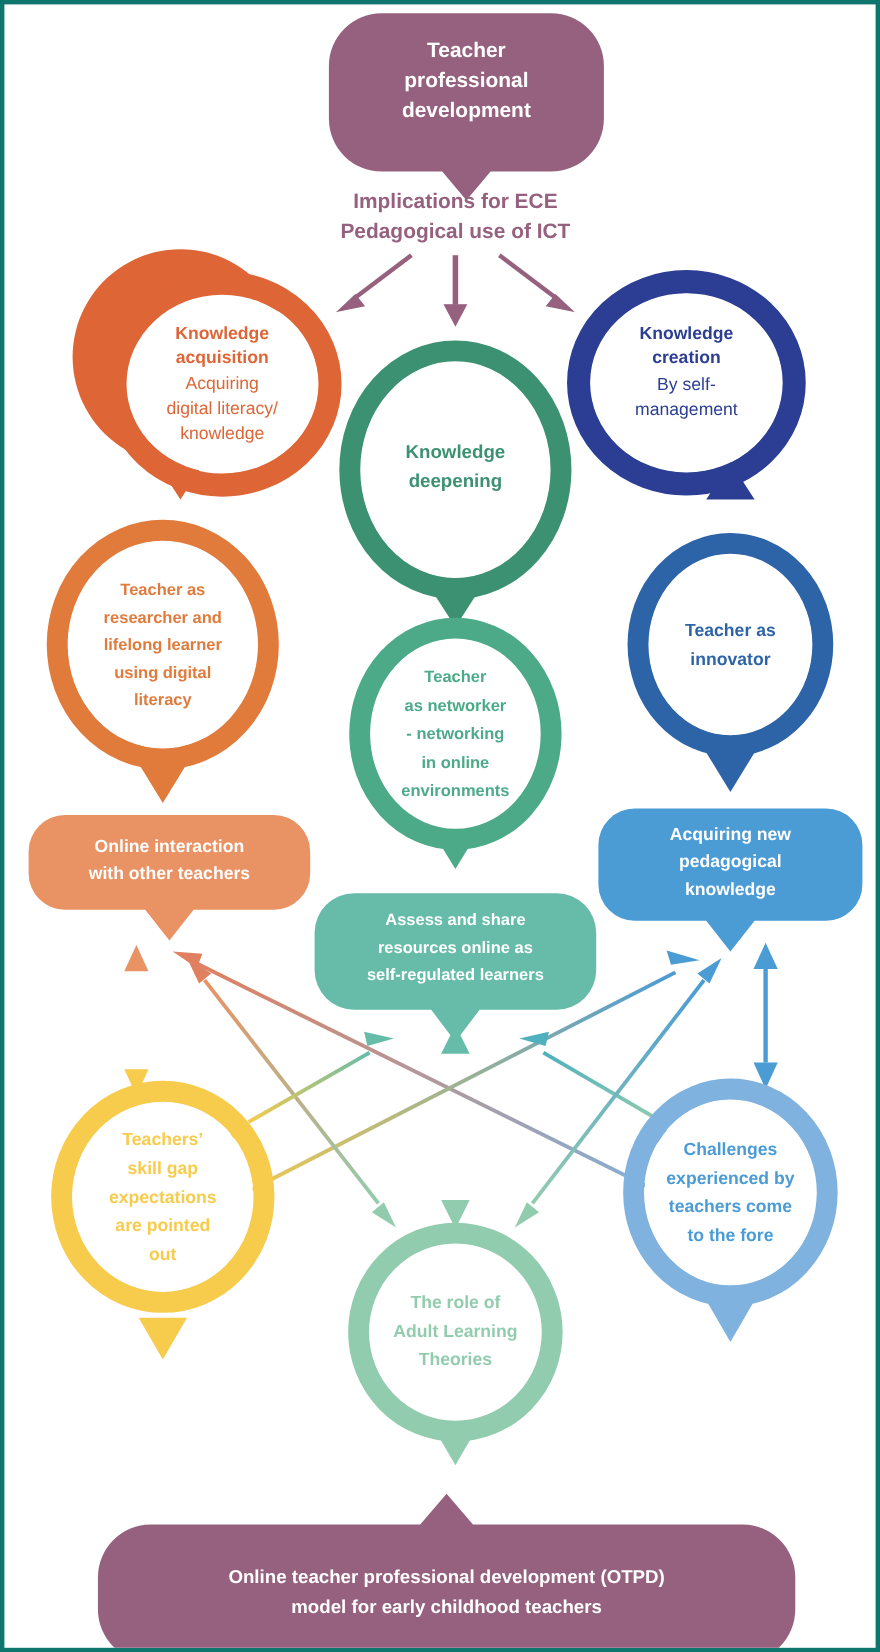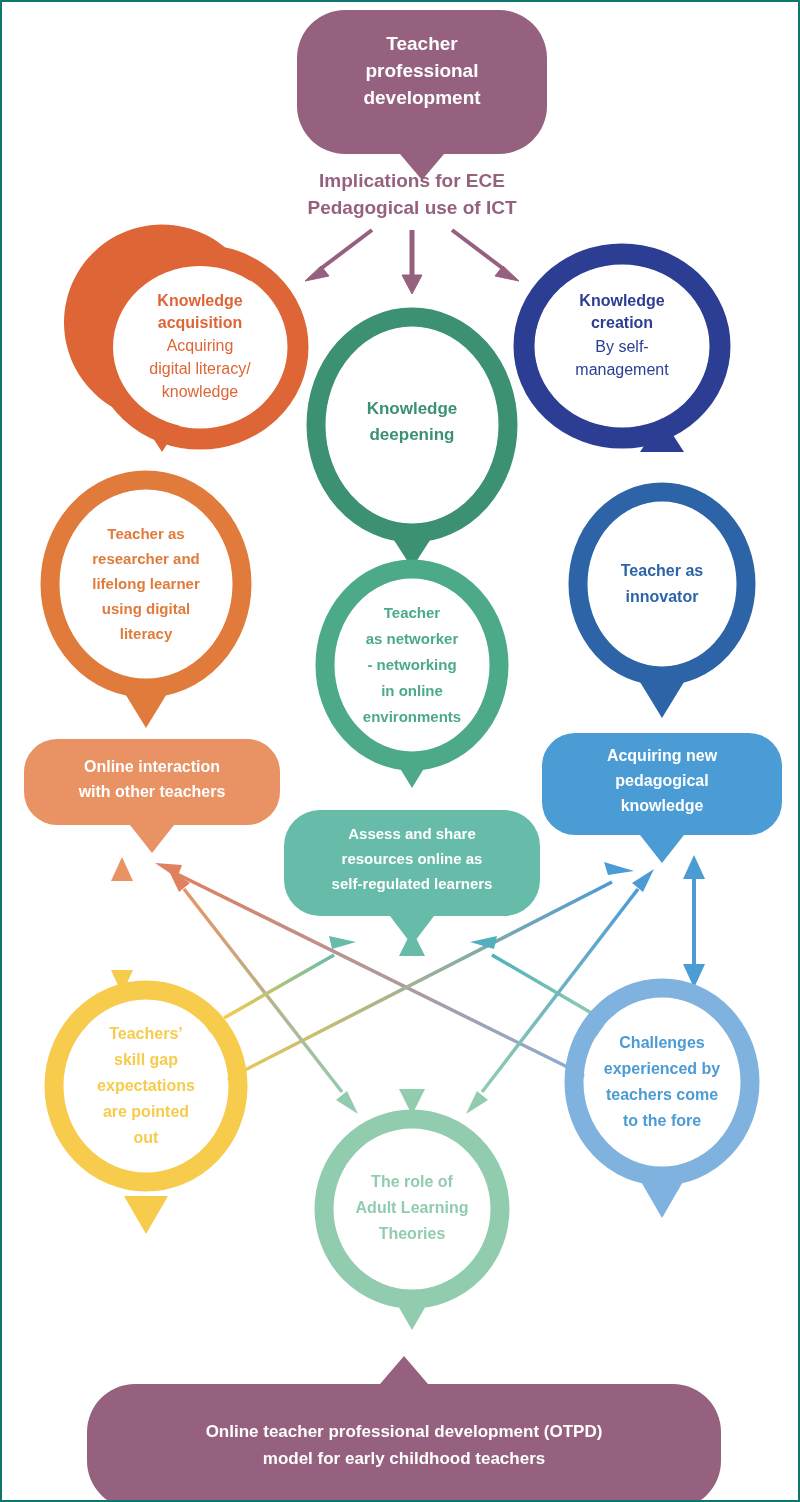--- a/index.html
+++ b/index.html
@@ -1,18 +1,18 @@
 <!DOCTYPE html>
 <html><head>
 <meta charset="utf-8">
 <style>
   html,body{margin:0;padding:0;background:#ffffff;}
   body{font-family:"Liberation Sans",sans-serif;}
   #stage{position:relative;width:800px;height:1502px;background:#ffffff;
-         box-sizing:border-box;border:2px solid #0f766e;overflow:hidden;}
+         box-sizing:border-box;border:4px solid #0f766e;overflow:hidden;}
   #diagram{position:absolute;left:0;top:0;width:800px;height:1502px;}
   .lbl{font-family:"Liberation Sans",sans-serif;text-anchor:middle;
        dominant-baseline:middle;font-weight:bold;}
   .reg{font-weight:normal;}
 </style>
 </head>
 <body>
 
 <div id="stage">
 <svg id="diagram" viewBox="0 0 800 1502">

